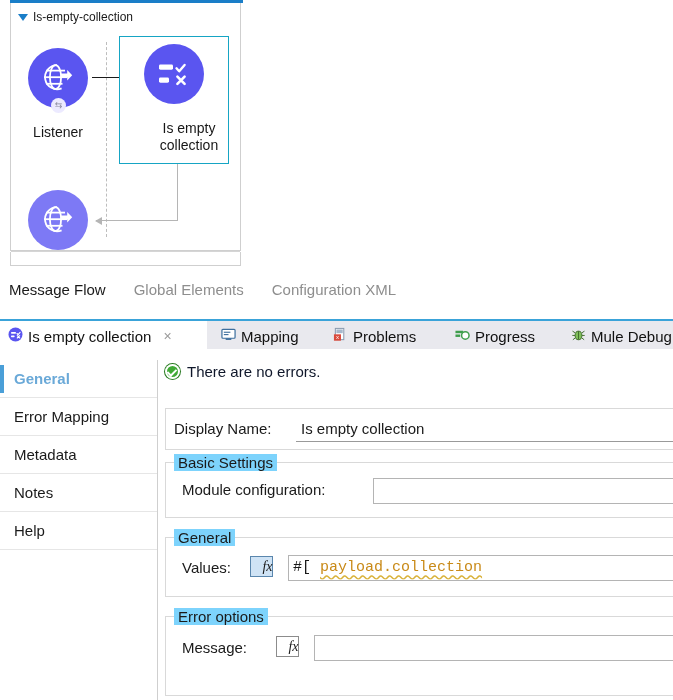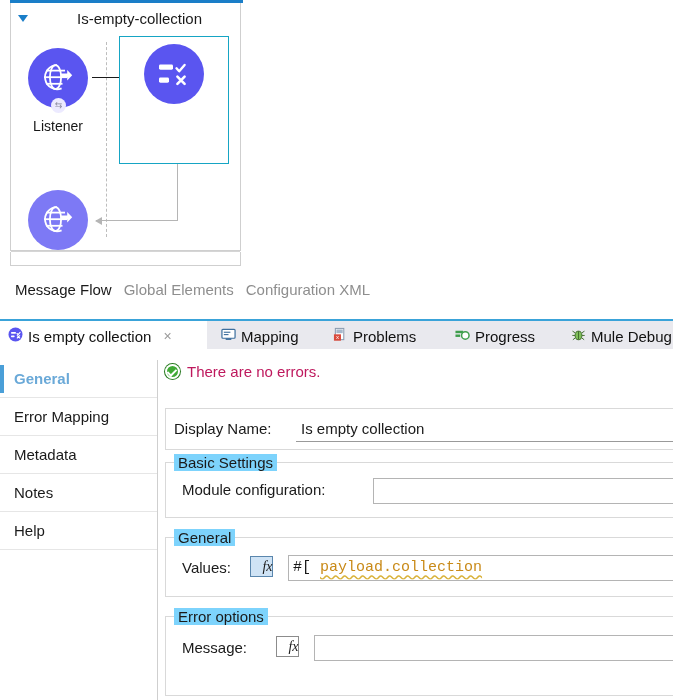--- a/index.html
+++ b/index.html
@@ -35,24 +35,23 @@
     display: flex; align-items: center; gap: 5px;
     z-index: 5;
   }
   .tri-down {
     width: 0; height: 0;
     border-left: 5px solid transparent;
     border-right: 5px solid transparent;
     border-top: 7px solid #1a7ec8;
   }
   .flow-title {
-    font-size: 15px; color: #1a1a1a;
+    font-size: 12px; color: #1a1a1a;
     font-family: "Liberation Sans", sans-serif;
     white-space: nowrap;
-    margin-left: 44px;
   }
   .flow-divider {
     position: absolute; left: 11px; top: 251px;
     width: 229px; height: 1px; background: #d5d5d5;
   }
   .flow-lower {
     position: absolute; left: 10px; top: 252px;
     width: 231px; height: 14px;
     border: 1px solid #cfcfcf; border-top: none;
     box-sizing: border-box;
@@ -69,21 +68,21 @@
   .node { position: absolute; text-align: center; }
   .circle {
     width: 60px; height: 60px; border-radius: 50%;
     display: flex; align-items: center; justify-content: center;
     margin: 0 auto;
   }
   .circle.primary { background: #5a55f0; }
   .circle.faded   { background: #7d79f5; }
   .node-label {
     font-size: 14px; color: #171717; line-height: 17px;
-    margin-top: 10px; white-space: nowrap;
+    margin-top: 16px; white-space: nowrap;
   }
   .node-label.two-line { white-space: normal; width: 90px; }
 
   .listener-node { left: 27px; top: 48px; width: 62px; }
   .listener-badge {
     position: absolute; left: 24px; top: 50px;
     width: 15px; height: 15px; border-radius: 50%;
     background: #eceaff;
     display: flex; align-items: center; justify-content: center;
     font-size: 9px; color: #8a8a9e; line-height: 1;
@@ -125,22 +124,22 @@
     width: 0; height: 0;
     border-top: 4px solid transparent;
     border-bottom: 4px solid transparent;
     border-right: 7px solid #b5b5b5;
   }
 
   
   .view-tabs {
     position: absolute; left: 0; top: 276px;
     width: 673px; height: 26px;
-    display: flex; align-items: center; gap: 12px;
-    padding-left: 15px; box-sizing: border-box;
+    display: flex; align-items: center; gap: 28px;
+    padding-left: 9px; box-sizing: border-box;
     background: #ffffff;
   }
   .view-tab { font-size: 15px; color: #8e8e8e; white-space: nowrap; cursor: default; }
   .view-tab.active { color: #1a1a1a; }
 
   
   .panel-tabbar {
     position: absolute; left: 0; top: 319px;
     width: 673px; height: 30px;
     background: #e9e9ee;
@@ -189,21 +188,21 @@
 
   .form-area {
     position: absolute; left: 159px; top: 0;
     width: 514px; height: 351px;
     background: #ffffff;
   }
   .status-row {
     position: absolute; left: 6px; top: 13px;
     display: flex; align-items: center; gap: 7px;
   }
-  .status-text { font-size: 15px; color: #be185d; }
+  .status-text { font-size: 15px; color: #0f172a; }
   .ok-badge {
     width: 15px; height: 15px; border-radius: 50%;
     background: #3faa35; position: relative;
     box-shadow: inset 0 0 0 2px #ffffff, 0 0 0 1px #2b7a24;
   }
   .ok-badge::after {
     content: ""; position: absolute; left: 4px; top: 3px;
     width: 3.5px; height: 7px;
     border: solid #ffffff; border-width: 0 2px 2px 0;
     transform: rotate(45deg);
@@ -299,20 +298,24 @@
     <div class="sel-box"></div>
     <div class="node proc-node">
       <div class="circle primary">
         <svg width="36" height="34" viewBox="0 0 36 34" aria-hidden="true">
           <rect x="3" y="7.5" width="14" height="5.2" rx="1.4" fill="#ffffff"></rect>
           <rect x="3" y="20.5" width="10" height="5.2" rx="1.4" fill="#ffffff"></rect>
           <path d="M20.5 11.3l2.7 3 5.4-6.4" fill="none" stroke="#ffffff" stroke-width="2.4" stroke-linecap="round" stroke-linejoin="round"></path>
           <path d="M21.4 19.6l7.2 7.2M28.6 19.6l-7.2 7.2" stroke="#ffffff" stroke-width="2.6" stroke-linecap="round"></path>
         </svg>
       </div>
+      <div class="node-label two-line">
+        <span>Is empty</span><br>
+        <span>collection</span>
+      </div>
     </div>
 
     <div class="ret-v"></div>
     <div class="ret-h"></div>
 
     <div class="node faded-node">
       <div class="circle faded">
         <svg width="36" height="36" viewBox="0 0 36 36" aria-hidden="true">
           <g fill="none" stroke="#ffffff" stroke-width="1.8">
             <path d="M17 5.2a12 12 0 1 0 4.6 23.1"></path>

